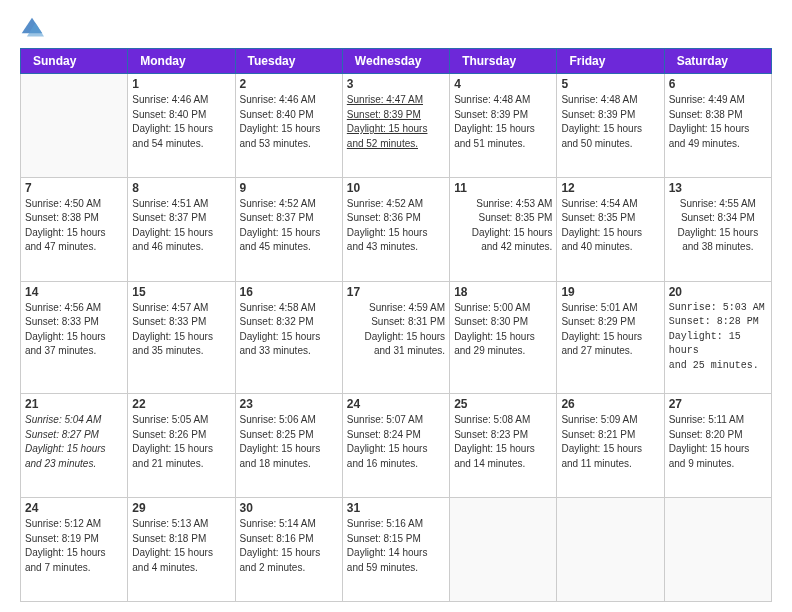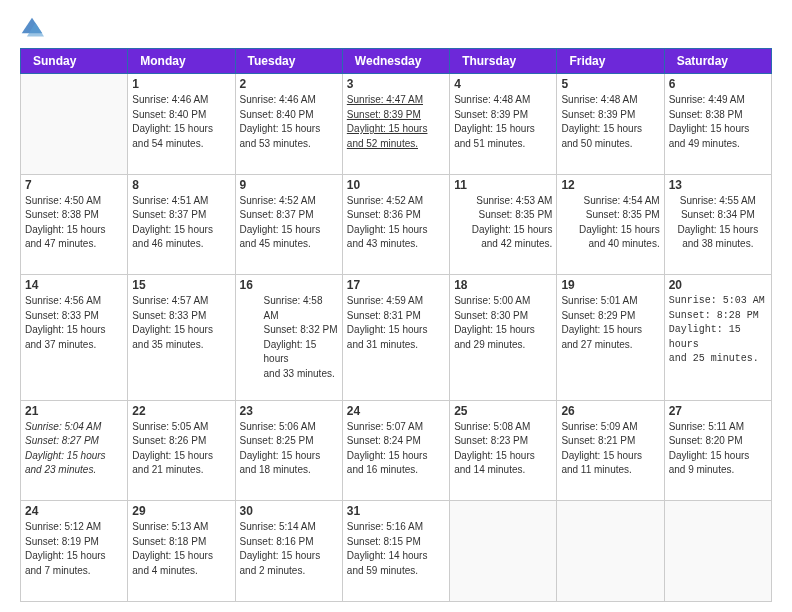--- a/index.html
+++ b/index.html
@@ -207,21 +207,21 @@
           </td>
           <td>
             <span class="day-number">11</span>
             <div class="day-info" style="white-space: pre-line; text-align: right;">Sunrise: 4:53 AM
 Sunset: 8:35 PM
 Daylight: 15 hours
 and 42 minutes.</div>
           </td>
           <td>
             <span class="day-number">12</span>
-            <div class="day-info" style="white-space: pre-line; text-align: right;">Sunrise: 4:54 AM
+            <div class="day-info" style="white-space: pre-line;">Sunrise: 4:54 AM
 Sunset: 8:35 PM
 Daylight: 15 hours
 and 40 minutes.</div>
           </td>
           <td>
             <span class="day-number">13</span>
             <div class="day-info" style="white-space: pre-line; text-align: center;">Sunrise: 4:55 AM
 Sunset: 8:34 PM
 Daylight: 15 hours
 and 38 minutes.</div>
@@ -237,28 +237,28 @@
           </td>
           <td>
             <span class="day-number">15</span>
             <div class="day-info" style="white-space: pre-line;">Sunrise: 4:57 AM
 Sunset: 8:33 PM
 Daylight: 15 hours
 and 35 minutes.</div>
           </td>
           <td>
             <span class="day-number">16</span>
-            <div class="day-info" style="white-space: pre-line; margin-left: 24px;">Sunrise: 4:58 AM
+            <div class="day-info" style="white-space: pre-line;">Sunrise: 4:58 AM
 Sunset: 8:32 PM
 Daylight: 15 hours
 and 33 minutes.</div>
           </td>
           <td>
             <span class="day-number">17</span>
-            <div class="day-info" style="white-space: pre-line;">Sunrise: 4:59 AM
+            <div class="day-info" style="white-space: pre-line; text-align: right;">Sunrise: 4:59 AM
 Sunset: 8:31 PM
 Daylight: 15 hours
 and 31 minutes.</div>
           </td>
           <td>
             <span class="day-number">18</span>
             <div class="day-info" style="white-space: pre-line;">Sunrise: 5:00 AM
 Sunset: 8:30 PM
 Daylight: 15 hours
 and 29 minutes.</div>

